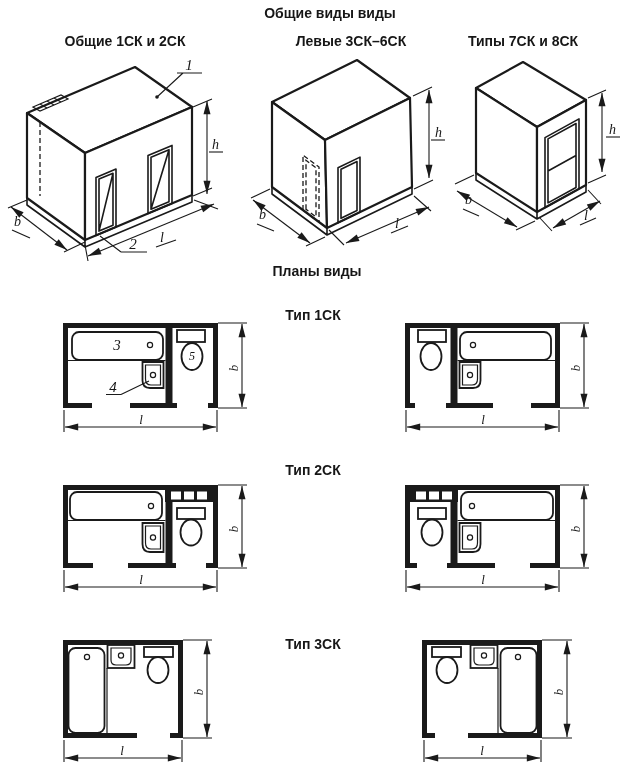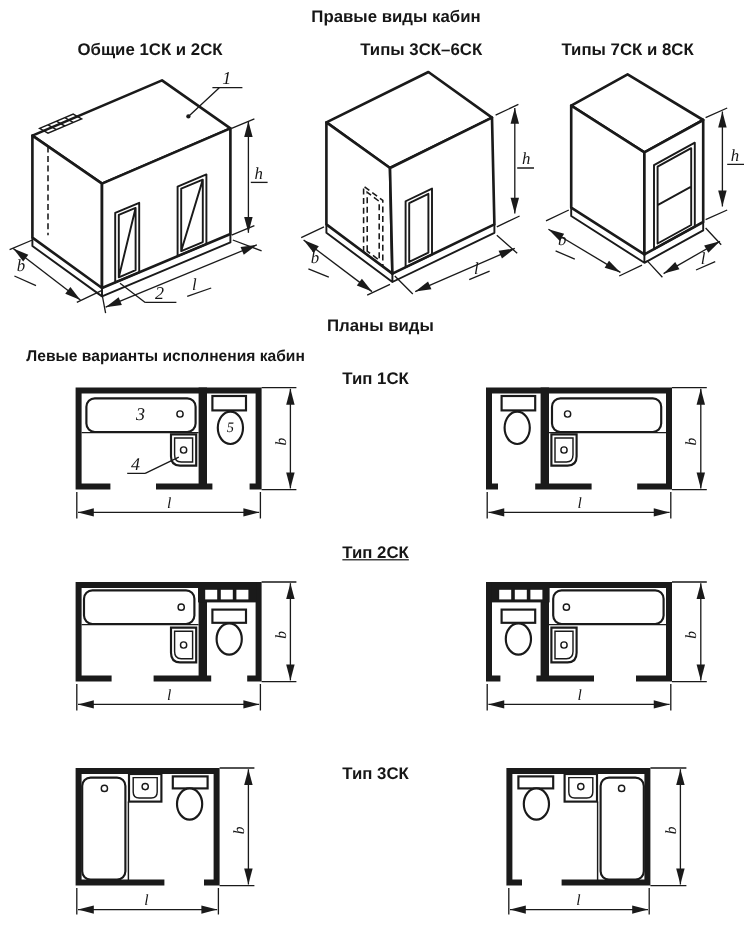--- a/index.html
+++ b/index.html
@@ -22,28 +22,27 @@
   .dim{fill:none;stroke:#1a1a1a;stroke-width:1.1;}
   .lbl{font-size:13px;}
   .lbl2{font-size:14px;}
   .call{font-size:15px;}
 </style>
 </head>
 <body>
 
 <div id="page">
 
-  <div class="ttl t14" style="left:330px;top:5px;">Правые виды кабин</div>
+  <div class="ttl t14" style="left:330px;top:5px;">Общие виды виды</div>
   <div class="ttl t14" style="left:125px;top:33px;">Общие 1СК и 2СК</div>
-  <div class="ttl t14" style="left:351px;top:33px;">Типы 3СК–6СК</div>
+  <div class="ttl t14" style="left:351px;top:33px;">Левые 3СК–6СК</div>
   <div class="ttl t14" style="left:523px;top:33px;">Типы 7СК и 8СК</div>
   <div class="ttl t14" style="left:317px;top:263px;">Планы виды</div>
-  <div class="ttl t13" style="left:138px;top:289px;">Левые варианты исполнения кабин</div>
   <div class="ttl t14" style="left:313px;top:307px;">Тип 1СК</div>
-  <div class="ttl t14" style="left:313px;top:452px;text-decoration:underline;">Тип 2СК</div>
+  <div class="ttl t14" style="left:313px;top:462px;">Тип 2СК</div>
   <div class="ttl t14" style="left:313px;top:636px;">Тип 3СК</div>
 
   <svg width="626" height="771" viewBox="0 0 626 771">
     <defs>
       <marker id="arw" viewBox="-1 -4 14 8" markerWidth="14" markerHeight="8" refX="12" refY="0" orient="auto-start-reverse" markerUnits="strokeWidth">
         <path d="M12,0 L0,-3.2 L0,3.2 Z" fill="#1a1a1a"></path>
       </marker>
     </defs>
 
     <g>

